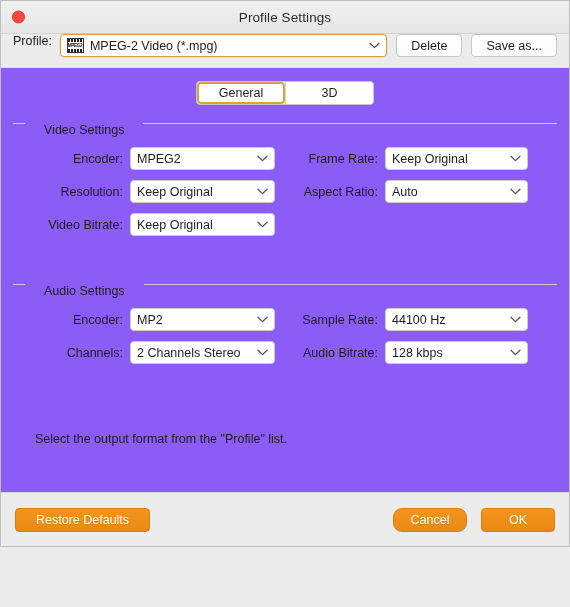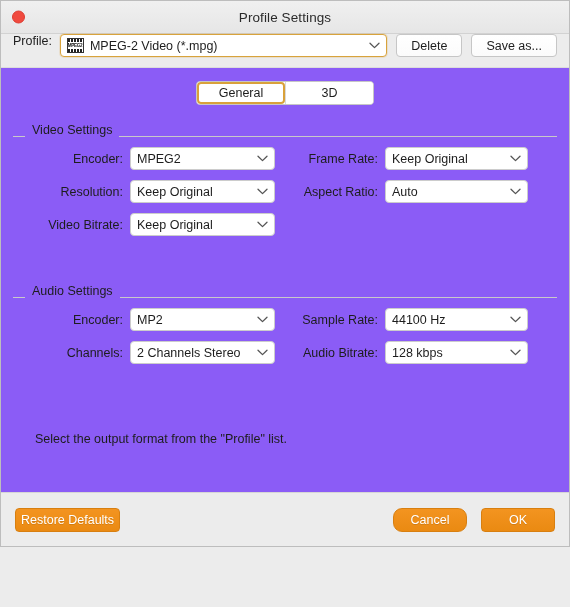--- a/index.html
+++ b/index.html
@@ -200,22 +200,22 @@
     padding: 0 12px;
     box-sizing: border-box;
   }
 
   .group {
     position: relative;
     margin-top: 14px;
   }
   .group-head {
     display: flex;
-    align-items: flex-end;
-    gap: 0;
+    align-items: flex-start;
+    gap: 12px;
   }
   .group-stub {
     width: 12px;
     height: 1px;
     background: #c9c9c9;
     flex: 0 0 auto;
   }
   .group-title {
     font-size: 12.5px;
     color: #1d1d1d;
@@ -294,21 +294,21 @@
     height: 54px;
     background: #ececec;
     border-top: 1px solid #d6d6d6;
     display: flex;
     align-items: center;
     padding: 0 14px;
     box-sizing: border-box;
   }
   .orange-btn {
     height: 24px;
-    padding: 0 5px;
+    padding: 0 20px;
     font-size: 12.5px;
     color: #ffffff;
     background: linear-gradient(to bottom, #f39420 0%, #ea8a12 100%);
     border: 1px solid #d87f10;
     border-radius: 4px;
     display: flex;
     align-items: center;
     justify-content: center;
     box-sizing: border-box;
     white-space: nowrap;

